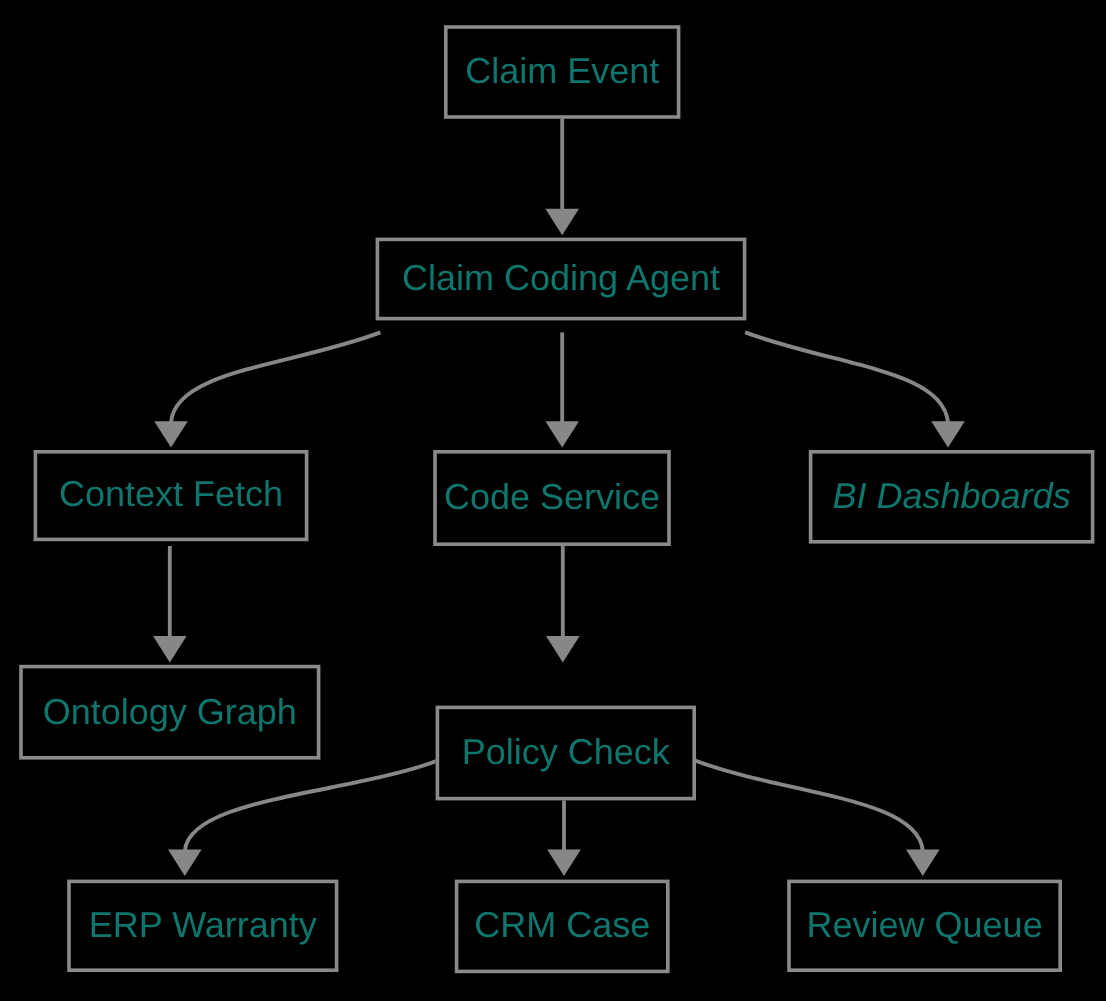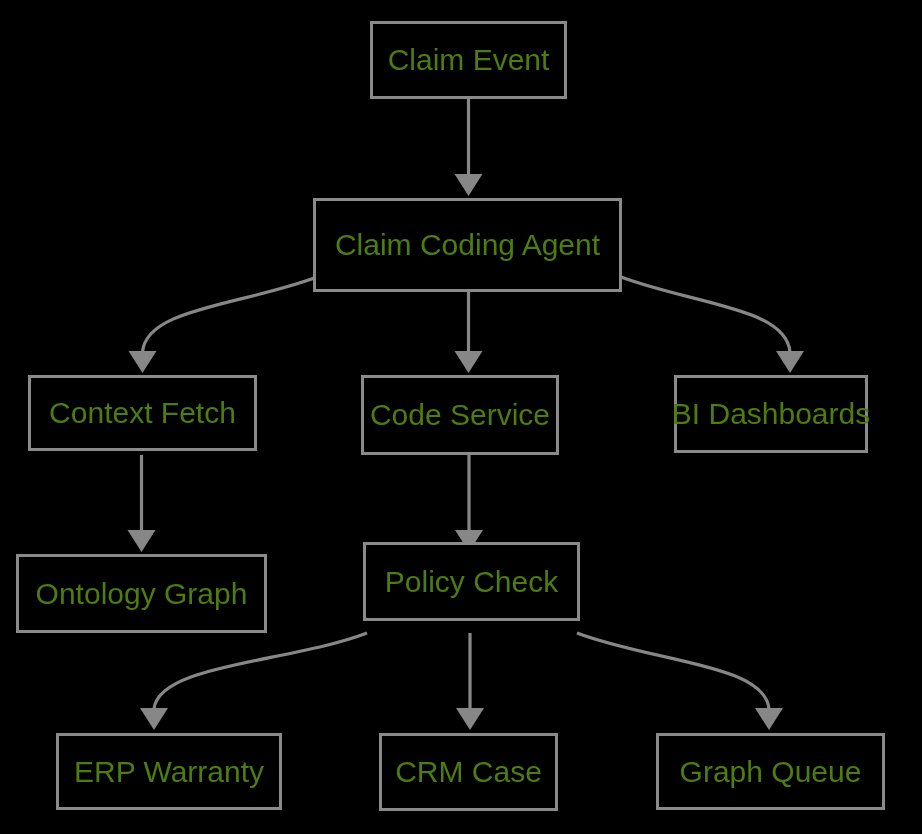--- a/index.html
+++ b/index.html
@@ -29,21 +29,21 @@
   }
   .arrowhead {
     fill: #878787;
     stroke: none;
   }
   .node {
     position: absolute;
     box-sizing: border-box;
     background: #000000;
     border: 3px solid #8a8a8a;
-    color: #4d7c0f;
+    color: #0f766e;
     font-size: 30px;
     font-weight: 400;
     display: flex;
     align-items: center;
     justify-content: center;
     white-space: nowrap;
   }
 </style>
 </head>
 <body>
@@ -93,31 +93,31 @@
     </g>
 
     <g>
       <path class="edge-path" d="M577 633 C 653 662, 765 664, 769 709"></path>
       <polygon class="arrowhead" points="755,708 783,708 769,730"></polygon>
     </g>
   </svg>
 
   <div class="node" style="left:370px; top:21px;  width:197px; height:78px;">Claim Event</div>
 
-  <div class="node" style="left:313px; top:198px; width:309px; height:94px;">Claim Coding Agent</div>
+  <div class="node" style="left:313px; top:198px; width:309px; height:69px;">Claim Coding Agent</div>
 
   <div class="node" style="left:28px;  top:375px; width:229px; height:76px;">Context Fetch</div>
 
   <div class="node" style="left:361px; top:375px; width:198px; height:80px;">Code Service</div>
 
-  <div class="node" style="left:674px; top:375px; width:194px; height:78px;">BI Dashboards</div>
+  <div class="node" style="left:674px; top:375px; width:238px; height:78px;font-style:italic;">BI Dashboards</div>
 
   <div class="node" style="left:16px;  top:554px; width:251px; height:79px;text-align:center;">Ontology Graph</div>
 
-  <div class="node" style="left:363px; top:542px; width:217px; height:79px;">Policy Check</div>
+  <div class="node" style="left:363px; top:588px; width:217px; height:79px;">Policy Check</div>
 
   <div class="node" style="left:379px; top:733px; width:179px; height:78px;">CRM Case</div>
 
   <div class="node" style="left:56px;  top:733px; width:226px; height:77px;">ERP Warranty</div>
 
-  <div class="node" style="left:656px; top:733px; width:229px; height:77px;">Graph Queue</div>
+  <div class="node" style="left:656px; top:733px; width:229px; height:77px;">Review Queue</div>
 
 </div>
 
 </body></html>

